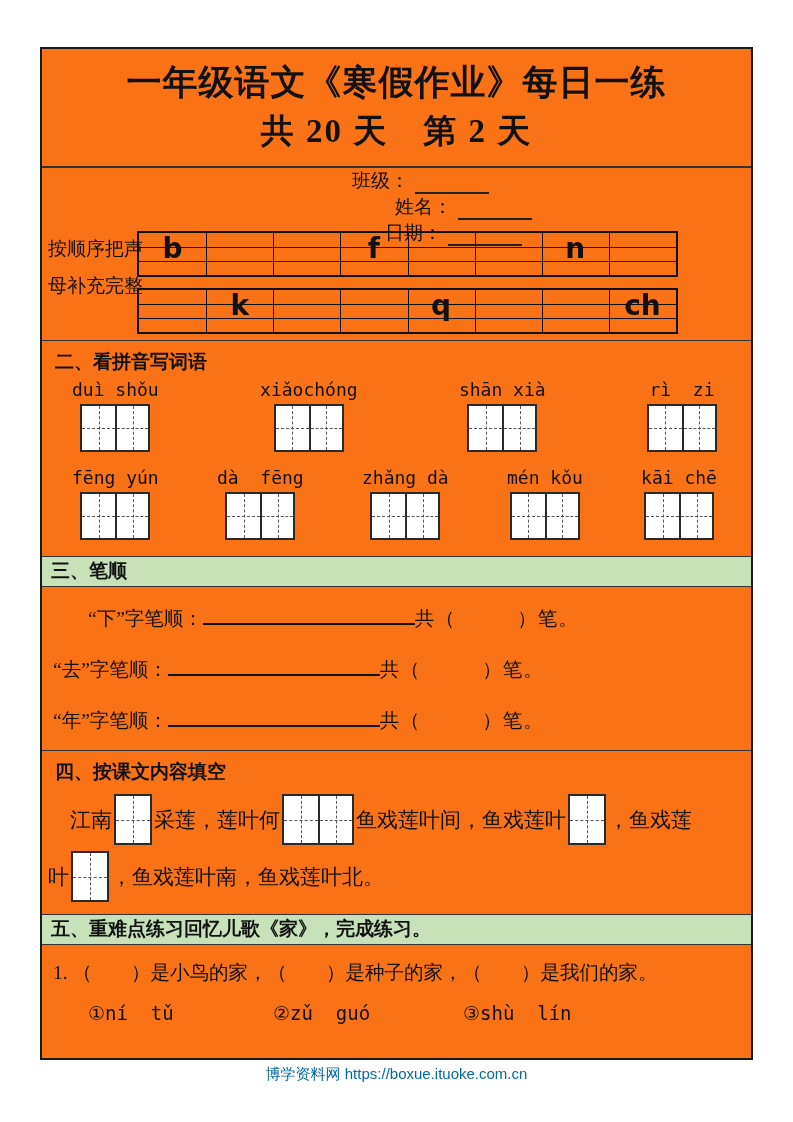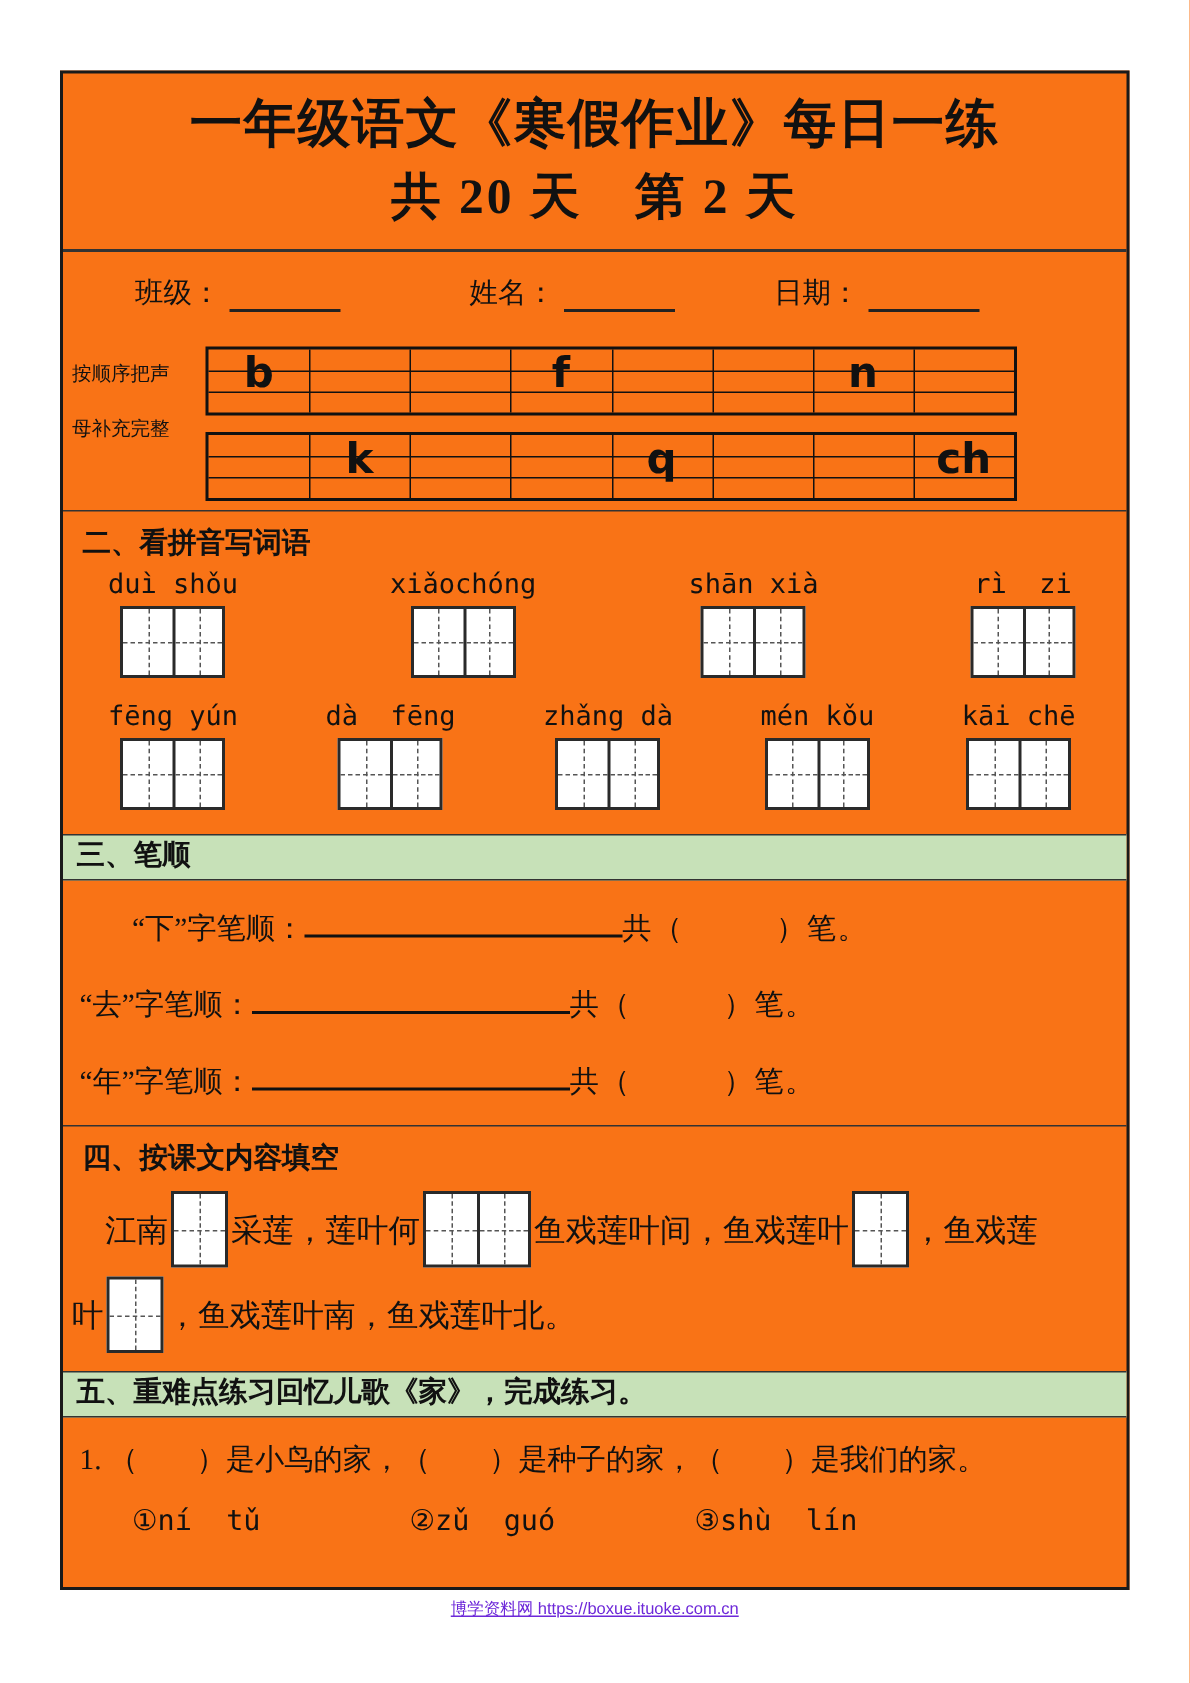--- a/index.html
+++ b/index.html
@@ -12,21 +12,21 @@
     border:2.5px solid #1a1a1a;
     background:#f97316;
   }
 
   
   .title-block { text-align:center; padding:10px 0 12px; border-bottom:2px solid #333; }
   .title-l1 { font-size:35px; font-weight:bold; letter-spacing:1px; }
   .title-l2 { font-size:33px; font-weight:bold; margin-top:3px; letter-spacing:2px; }
 
   
-  .info-row { height:54px; display:flex; align-items:center; padding-left:48px; font-size:19px; }
+  .info-row { height:54px; display:flex; align-items:center; padding-left:48px; font-size:19px;flex-direction:column; }
   .info-field { display:flex; align-items:flex-end; }
   .info-field + .info-field.f2 { margin-left:86px; }
   .info-field + .info-field.f3 { margin-left:66px; }
   .blank { display:inline-block; width:74px; height:20px; border-bottom:2px solid #222; margin-left:6px; }
 
   
   .bar {
     background:var(--green, #c7e1b8);
     border-top:1.5px solid #333; border-bottom:1.5px solid #333;
     height:31px; line-height:28px;
@@ -34,21 +34,21 @@
     padding-left:9px;
   }
   .plain-header {
     font-family:"Liberation Sans", sans-serif; font-weight:bold; font-size:19px;
     padding:8px 0 2px 13px;
   }
   .sep-top { border-top:1.5px solid #333; }
 
   
   .s1-content { position:relative; height:118px; }
-  .side-note { position:absolute; left:6px; top:8px; font-size:13px; line-height:37px; }
+  .side-note { position:absolute; left:6px; top:8px; font-size:19px; line-height:37px; }
   .pgrid { position:absolute; left:95px; width:541px; height:46px; border:2px solid #111; }
   .pgrid.g1 { top:9px; } .pgrid.g2 { top:66px; }
   .pg-hline { position:absolute; left:0; right:0; border-top:1.6px solid #111; }
   .pg-h1 { top:14px; } .pg-h2 { top:28px; }
   .pg-vline { position:absolute; top:0; bottom:0; border-left:1.6px solid #111; }
   .pg-letter {
     position:absolute; top:-4px; height:34px; width:12.5%;
     display:flex; align-items:flex-end; justify-content:center;
     font-family:"DejaVu Sans", sans-serif; font-weight:bold; font-size:28px; line-height:0.95;
   }
@@ -82,23 +82,22 @@
 
   
   .q1 { font-size:19.5px; padding-left:11px; margin-top:14px; }
   .opts { display:flex; padding-left:46px; margin-top:16px; font-family:"DejaVu Sans Mono", monospace; font-size:19px; }
   .opt { white-space:pre; }
   .opt.o1 { width:185px; } .opt.o2 { width:190px; }
 
   
   .footer {
     position:absolute; left:0; top:1065px; width:793px;
-    text-align:center; color:#6d28d9; font-size:11px;
+    text-align:center; color:#0369a1; font-size:15px;
     font-family:"Liberation Sans", sans-serif;
-    text-decoration:underline;
   }
 </style>
 </head>
 <body>
 
 <div class="sheet">
 
   <div class="title-block">
     <div class="title-l1">一年级语文《寒假作业》每日一练</div>
     <div class="title-l2">共 20 天　第 2 天</div>

